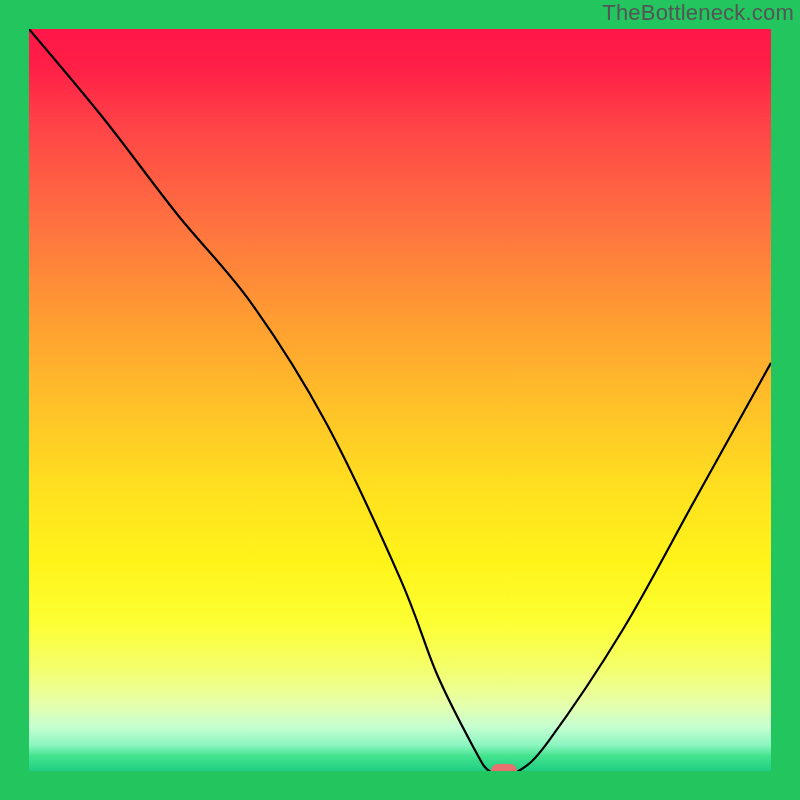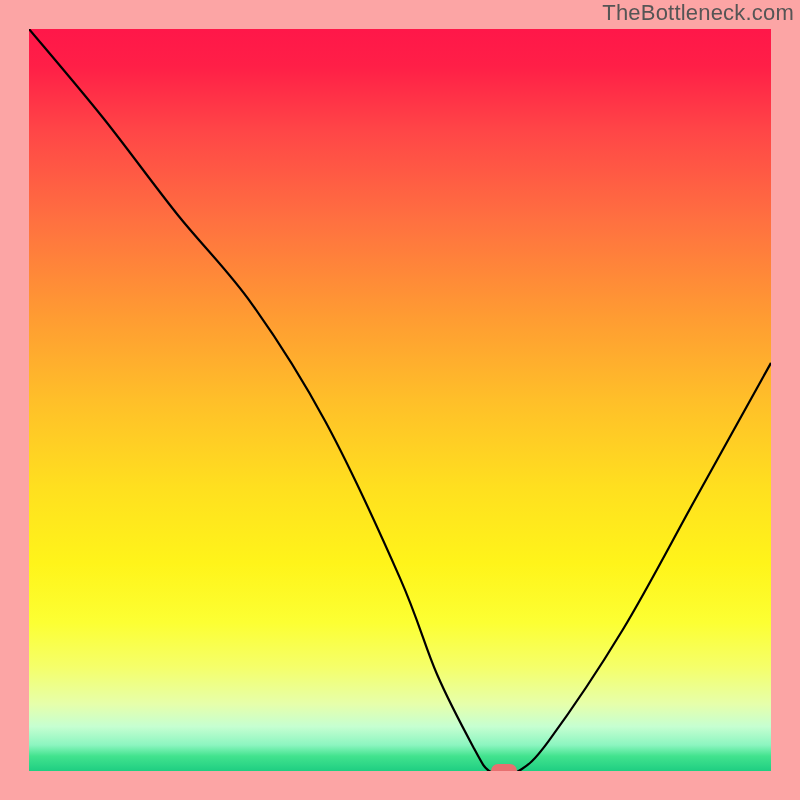--- a/index.html
+++ b/index.html
@@ -8,21 +8,21 @@
     width: 800px;
     height: 800px;
     background: #000;
     overflow: hidden;
     font-family: Arial, Helvetica, sans-serif;
   }
   .frame {
     position: relative;
     width: 800px;
     height: 800px;
-    background: #fca5a5;
+    background: #22c55e;
   }
   .attribution {
     position: absolute;
     top: 0;
     right: 6px;
     color: #555;
     font-size: 22px;
     font-weight: 500;
     letter-spacing: 0.2px;
     z-index: 10;

